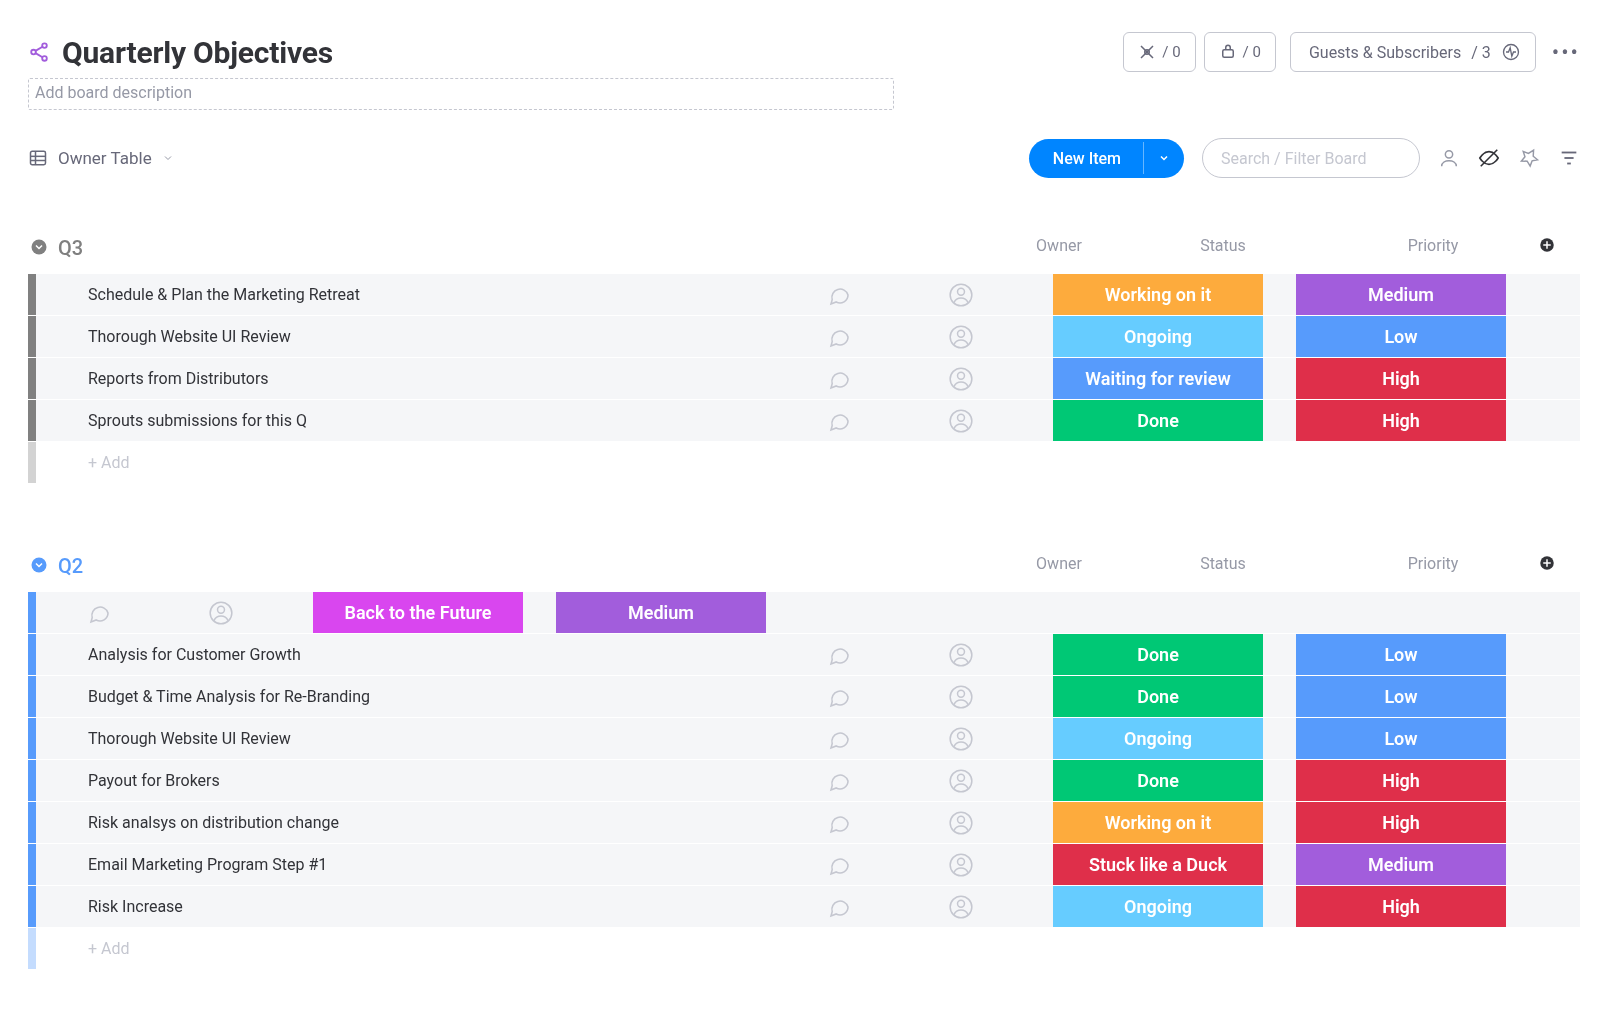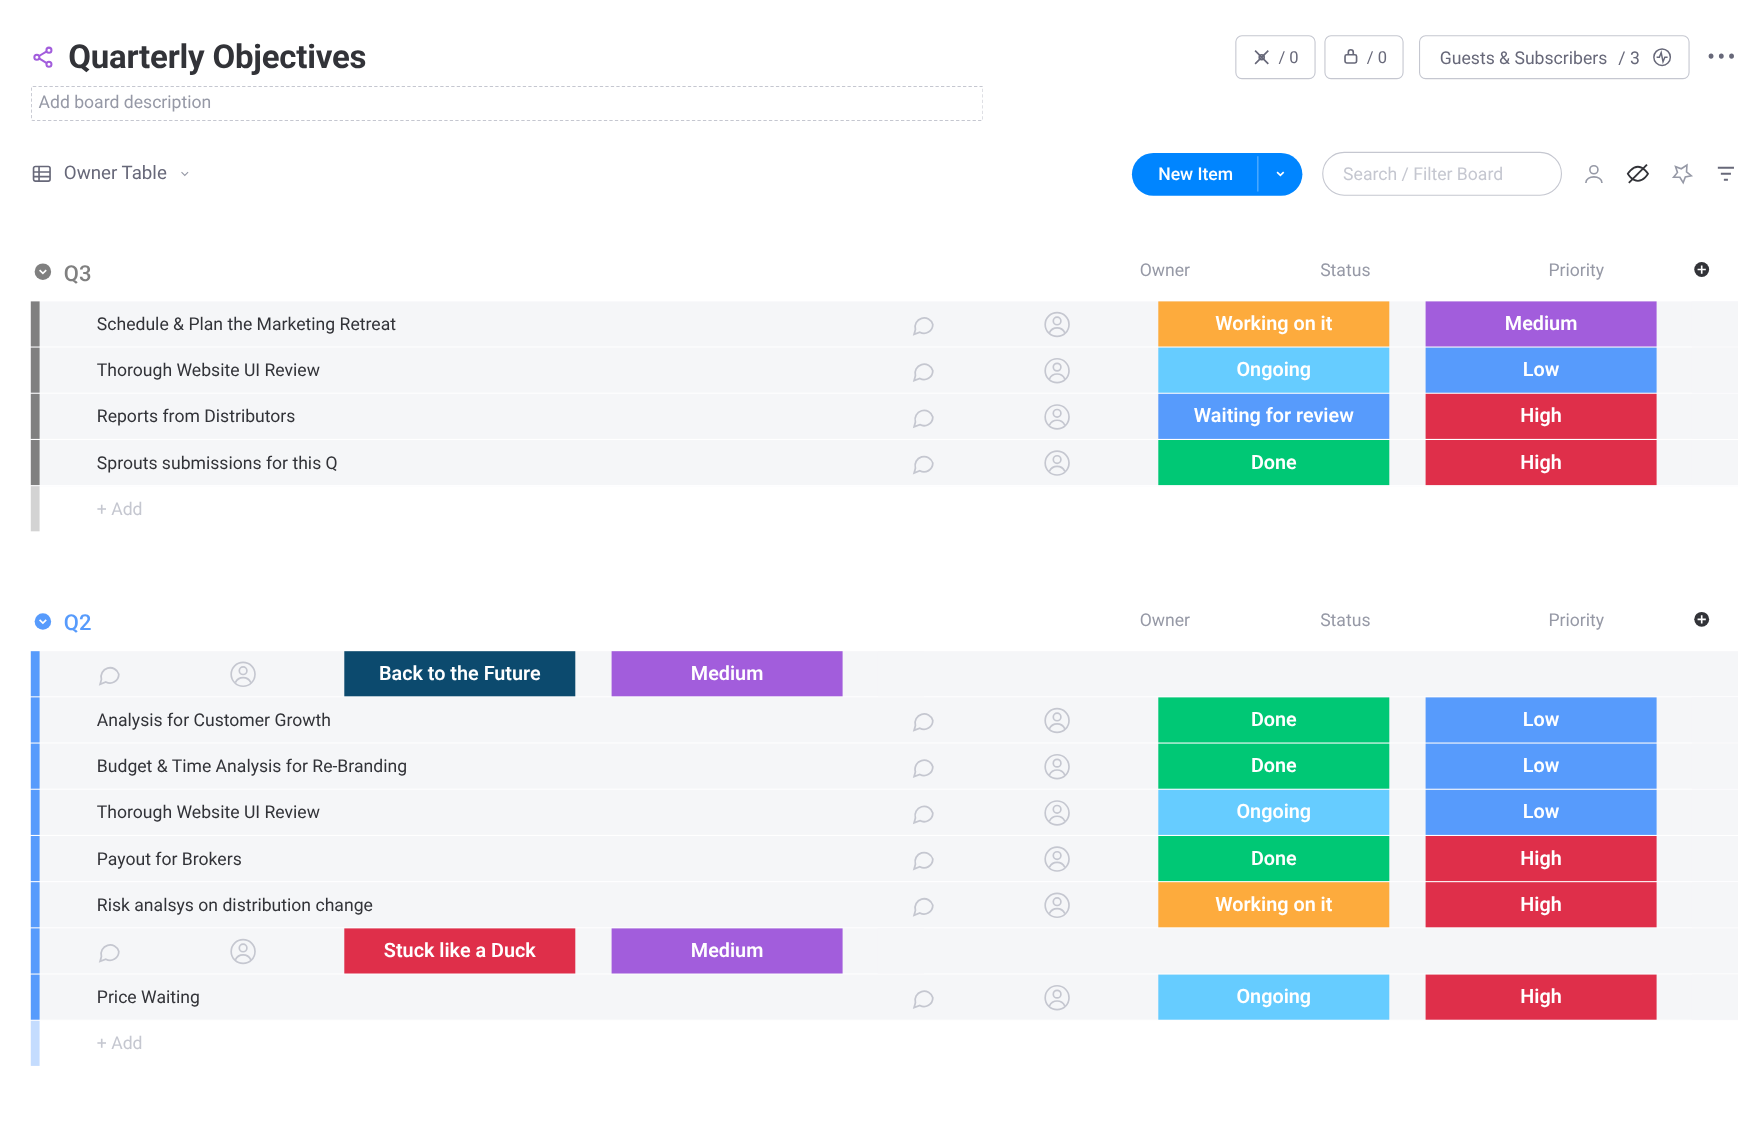--- a/index.html
+++ b/index.html
@@ -299,21 +299,21 @@
               <path d="M21 12a8 8 0 01-11.8 7L4 21l1.2-4.4A8 8 0 1121 12z"></path>
             </svg>
       </div>
       <div class="owner">
         <svg width="26" height="26" viewBox="0 0 24 24" fill="none" stroke="#c5c7d0" stroke-width="1.4">
               <circle cx="12" cy="12" r="10"></circle>
               <circle cx="12" cy="9" r="3.2"></circle>
               <path d="M5.5 19c1.4-3 4-4.2 6.5-4.2s5.1 1.2 6.5 4.2"></path>
             </svg>
       </div>
-      <div class="status" style="background:#0c4a6e">Back to the Future</div>
+      <div class="status" style="background:#d946ef">Back to the Future</div>
       <div class="priority" style="background:#a25ddc">Medium</div>
       <div class="trail"></div>
         </div>
         <div class="row data">
       <div class="stripe" style="background:#579bfc"></div>
       <div class="name">Analysis for Customer Growth</div>
       <div class="chat">
         <svg width="24" height="24" viewBox="0 0 24 24" fill="none" stroke="#c5c7d0" stroke-width="1.6">
               <path d="M21 12a8 8 0 01-11.8 7L4 21l1.2-4.4A8 8 0 1121 12z"></path>
             </svg>
@@ -400,39 +400,40 @@
               <circle cx="12" cy="9" r="3.2"></circle>
               <path d="M5.5 19c1.4-3 4-4.2 6.5-4.2s5.1 1.2 6.5 4.2"></path>
             </svg>
       </div>
       <div class="status" style="background:#fdab3d">Working on it</div>
       <div class="priority" style="background:#df2f4a">High</div>
       <div class="trail"></div>
         </div>
         <div class="row data">
       <div class="stripe" style="background:#579bfc"></div>
+      <div class="name">Email Marketing Program Step #1</div>
       <div class="chat">
         <svg width="24" height="24" viewBox="0 0 24 24" fill="none" stroke="#c5c7d0" stroke-width="1.6">
               <path d="M21 12a8 8 0 01-11.8 7L4 21l1.2-4.4A8 8 0 1121 12z"></path>
             </svg>
       </div>
       <div class="owner">
         <svg width="26" height="26" viewBox="0 0 24 24" fill="none" stroke="#c5c7d0" stroke-width="1.4">
               <circle cx="12" cy="12" r="10"></circle>
               <circle cx="12" cy="9" r="3.2"></circle>
               <path d="M5.5 19c1.4-3 4-4.2 6.5-4.2s5.1 1.2 6.5 4.2"></path>
             </svg>
       </div>
       <div class="status" style="background:#df2f4a">Stuck like a Duck</div>
       <div class="priority" style="background:#a25ddc">Medium</div>
       <div class="trail"></div>
         </div>
         <div class="row data">
       <div class="stripe" style="background:#579bfc"></div>
-      <div class="name">Price Waiting</div>
+      <div class="name">Risk Increase</div>
       <div class="chat">
         <svg width="24" height="24" viewBox="0 0 24 24" fill="none" stroke="#c5c7d0" stroke-width="1.6">
               <path d="M21 12a8 8 0 01-11.8 7L4 21l1.2-4.4A8 8 0 1121 12z"></path>
             </svg>
       </div>
       <div class="owner">
         <svg width="26" height="26" viewBox="0 0 24 24" fill="none" stroke="#c5c7d0" stroke-width="1.4">
               <circle cx="12" cy="12" r="10"></circle>
               <circle cx="12" cy="9" r="3.2"></circle>
               <path d="M5.5 19c1.4-3 4-4.2 6.5-4.2s5.1 1.2 6.5 4.2"></path>

